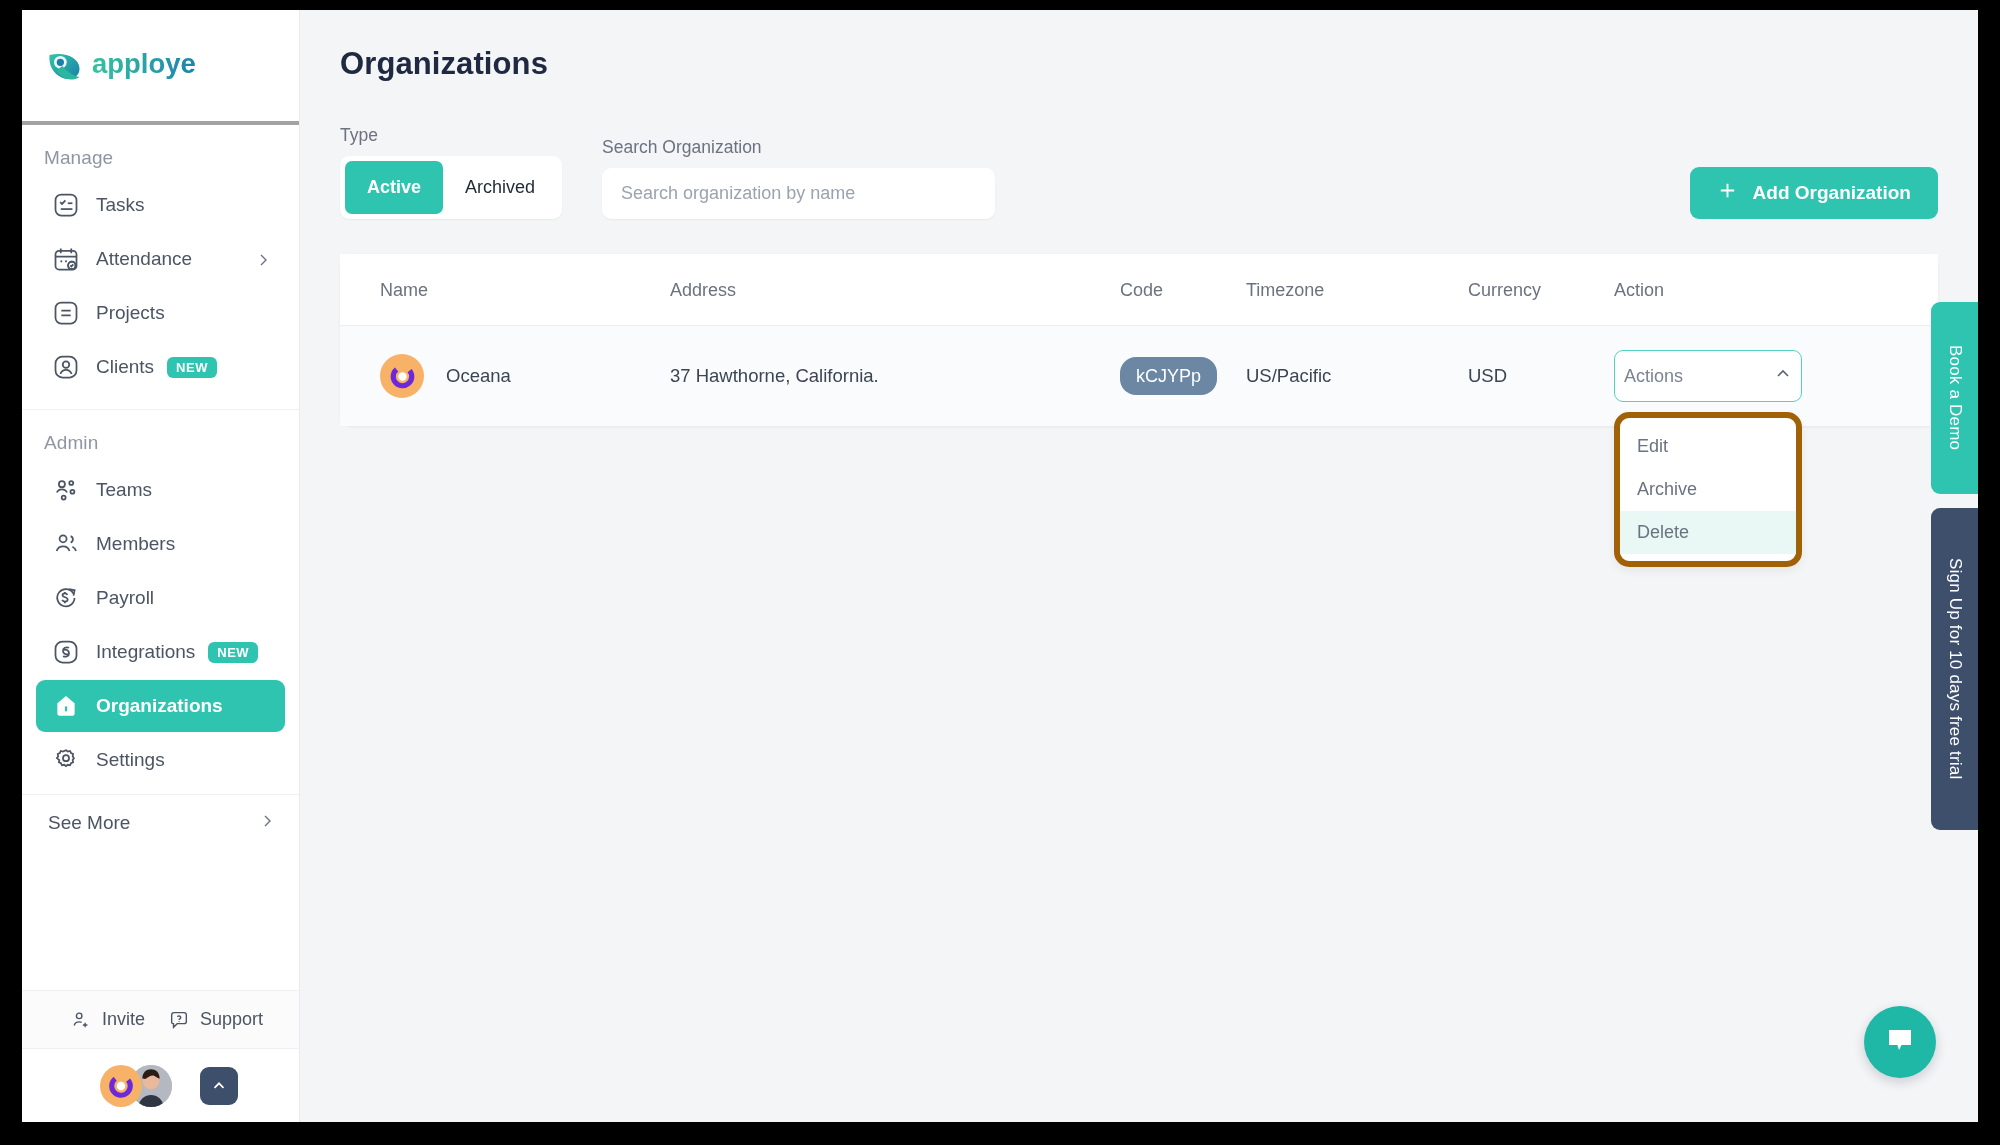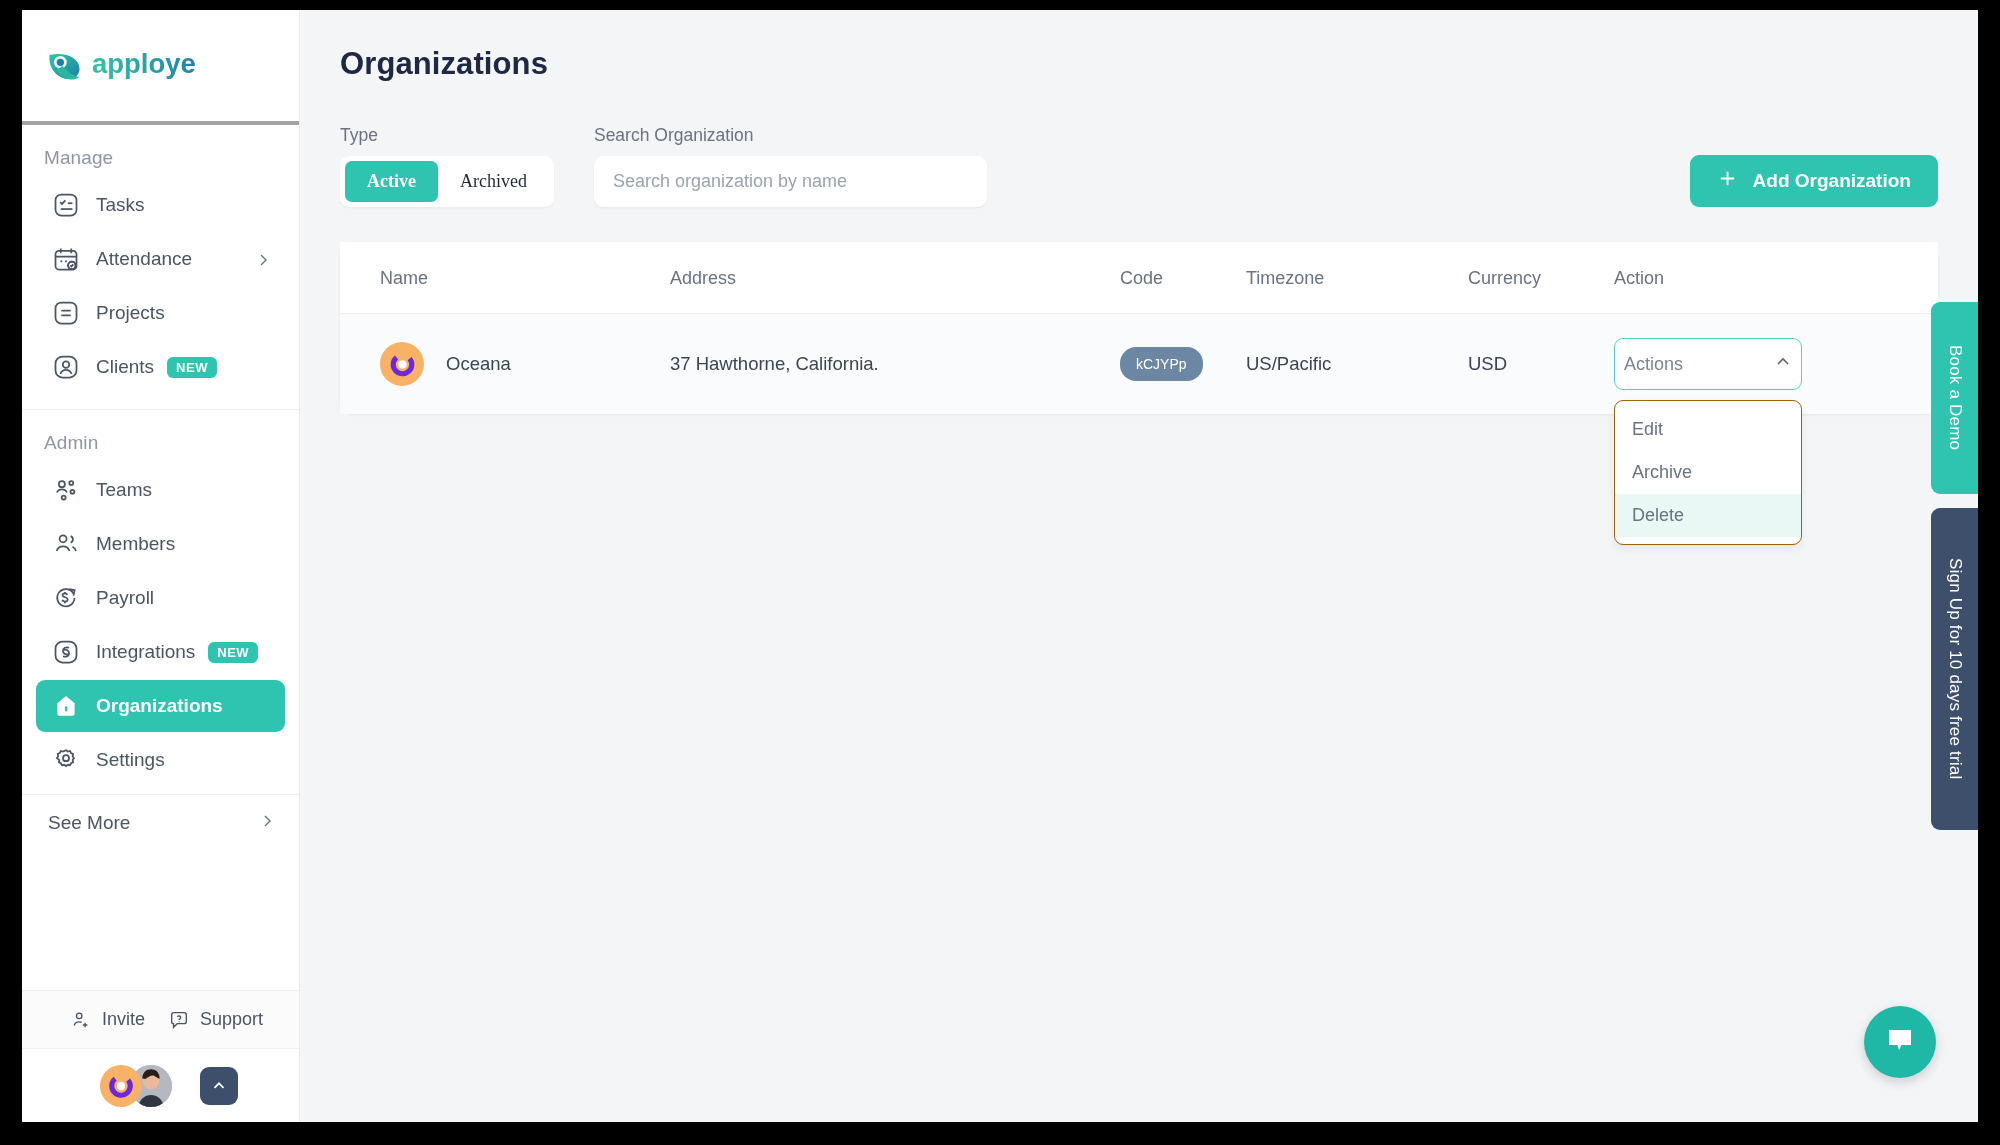--- a/index.html
+++ b/index.html
@@ -171,27 +171,27 @@
   }
   .seg {
     display: inline-flex;
     background: #ffffff;
     border-radius: 9px;
     padding: 5px;
     box-shadow: 0 1px 2px rgba(16,24,40,.05);
   }
   .seg-btn {
     font-size: 18px;
-    padding: 10px 22px;
+    padding: 16px 22px;
     border-radius: 7px;
     color: #1f2937;
     cursor: pointer;
     border: none;
     background: transparent;
-    font-family: Liberation Serif, serif;
+    font-family: Liberation Sans, sans-serif;
   }
   .seg-btn.on { background: #2ec4b0; color: #fff; font-weight: 600; }
 
   .search-box {
     width: 393px;
     height: 51px;
     background: #fff;
     border-radius: 9px;
     border: 1px solid #ffffff;
     padding: 0 18px;
@@ -254,21 +254,21 @@
   .org-avatar {
     width: 44px; height: 44px; border-radius: 50%;
     background: #f7b267;
     display: flex; align-items: center; justify-content: center;
     flex: 0 0 44px;
   }
   .code-chip {
     display: inline-block;
     background: #6b87a3;
     color: #fff;
-    font-size: 14px;
+    font-size: 18px;
     border-radius: 16px;
     padding: 10px 16px;
     line-height: 1;
   }
 
   .actions-wrap { position: relative; }
   .actions-select {
     width: 188px;
     height: 52px;
     border: 1px solid #52d3c0;
@@ -279,22 +279,22 @@
     font-size: 18px;
     color: #7b8494;
     cursor: pointer;
   }
   .actions-menu {
     position: absolute;
     top: 62px;
     left: 0;
     width: 188px;
     background: #fff;
-    border: 1px solid #a16207;
-    border-radius: 9px;
+    border: 6px solid #a16207;
+    border-radius: 15px;
     padding: 7px 0;
     box-shadow: 0 4px 10px rgba(16,24,40,.06);
     z-index: 30;
   }
   .menu-item {
     font-size: 18px;
     color: #6b7280;
     padding: 11px 0 11px 17px;
     cursor: pointer;
   }

